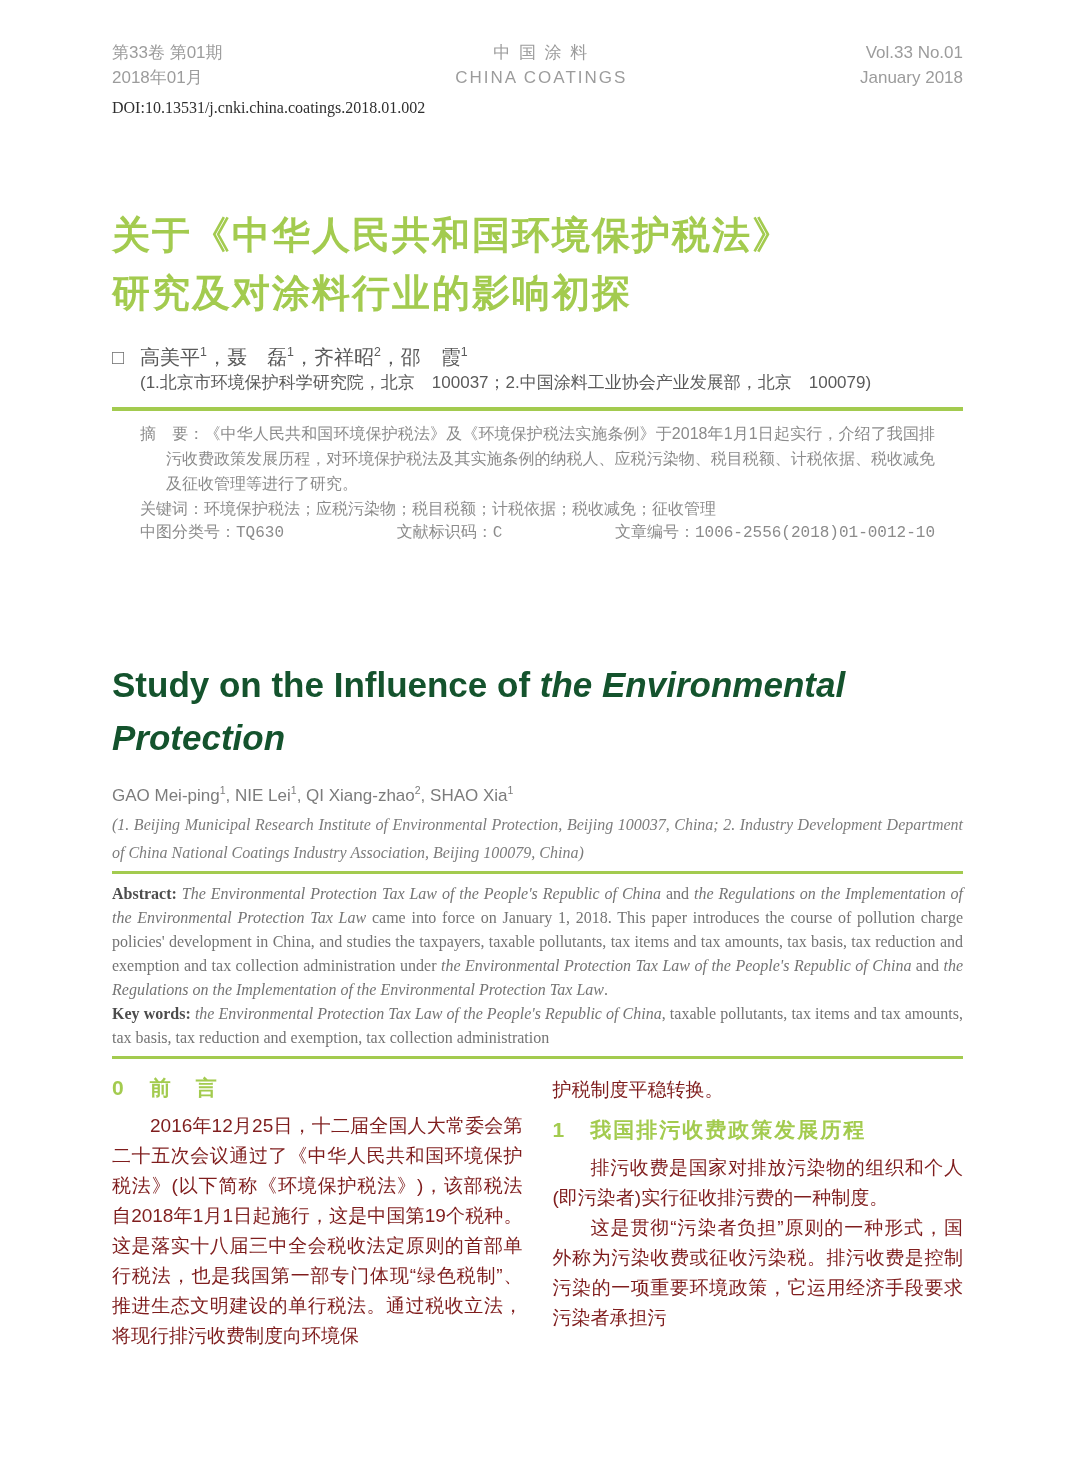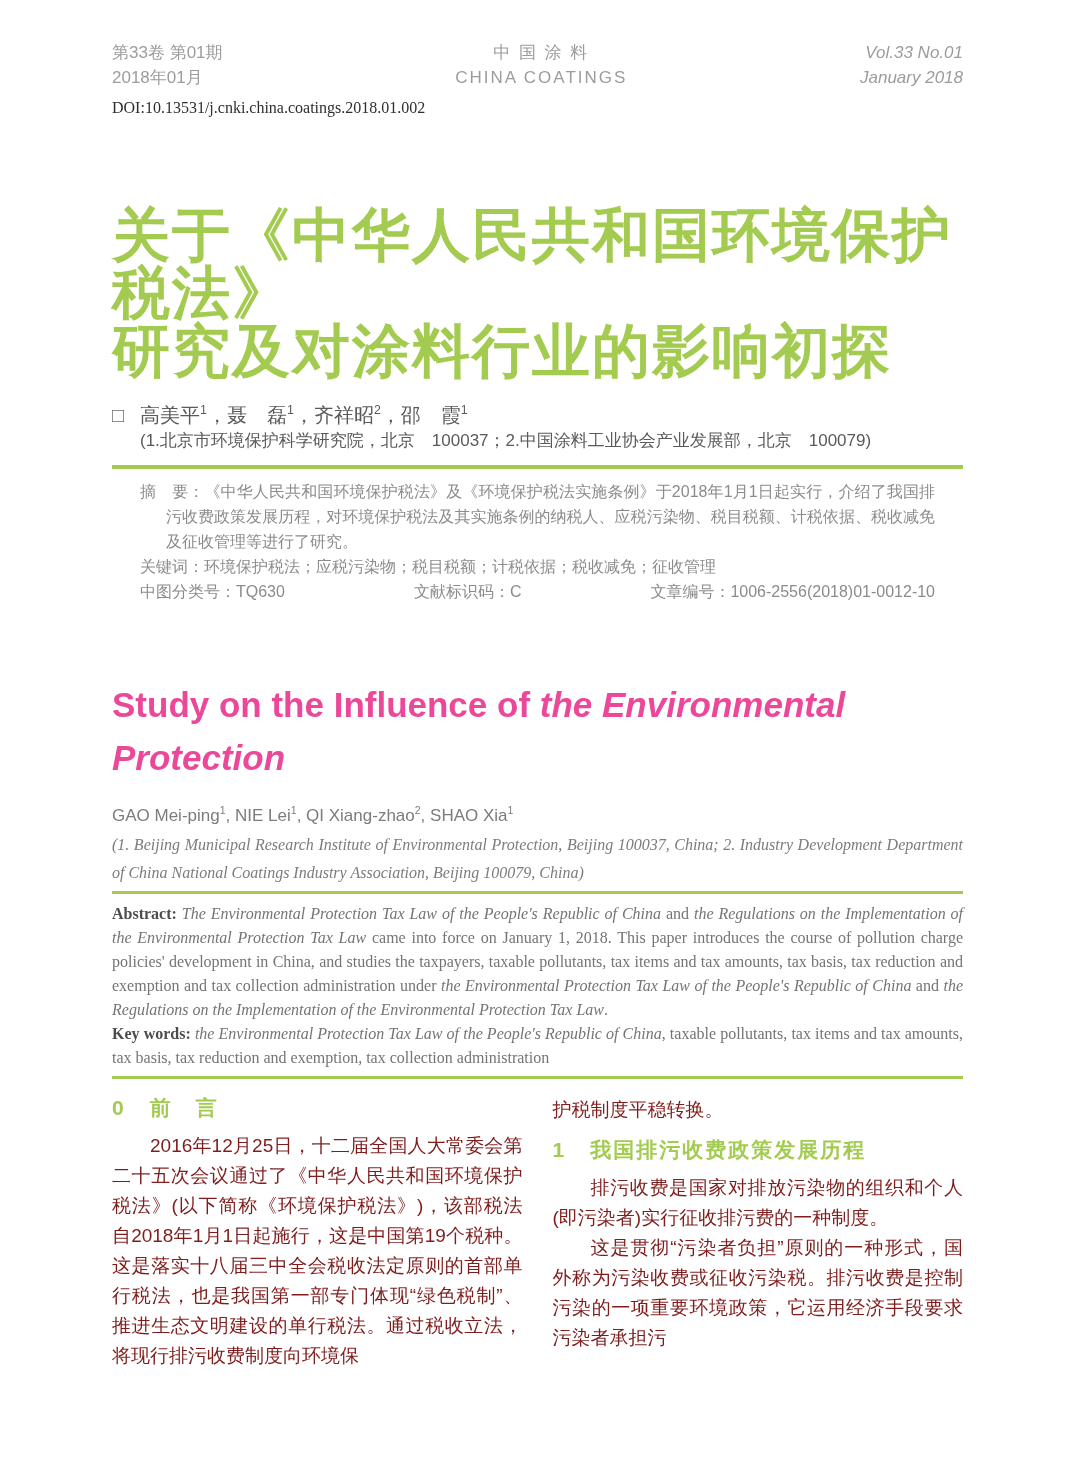--- a/index.html
+++ b/index.html
@@ -12,42 +12,42 @@
     background:#ffffff;
     overflow:hidden;
     padding:40px 112px 0 112px;
     font-family:"Liberation Sans","DejaVu Sans",sans-serif;
   }
   
   .masthead{ display:flex; justify-content:space-between; align-items:flex-start;
     color:#9c9c9c; font-size:17px; line-height:25px; }
   .mh-left{ text-align:left; }
   .mh-center{ text-align:center; letter-spacing:2px; }
-  .mh-right{ text-align:right;font-style:italic; }
+  .mh-right{ text-align:right; }
   .doi{ margin-top:6px; font-family:"Liberation Serif","DejaVu Serif",serif;
     color:#2e2e2e; font-size:16px; line-height:24px; }
   
-  .title-cn{ margin-top:86px; color:#a3cb4f; font-size:58px; line-height:58px;
+  .title-cn{ margin-top:86px; color:#a3cb4f; font-size:38px; line-height:58px;
     font-weight:bold; letter-spacing:2px; }
   .title-cn .line{ display:block; }
   
   .authors-cn{ margin-top:18px; color:#5a5a5a; font-size:20px; line-height:24px; }
   .authors-cn .marker{ margin-right:16px; color:#6d6d6d; }
   .affil-cn{ margin-top:2px; padding-left:28px; color:#5a5a5a; font-size:17px; line-height:24px; }
   
   .rule{ width:100%; background:#a3cb4f; }
   .rule-thick{ margin-top:12px; height:4px; }
   .rule-mid{ margin-top:4px; height:3px; }
   .rule-kw{ margin-top:6px; height:3px; }
   
   .abs-cn{ margin:10px 28px 0 28px; color:#8b8b8b; font-size:16px; line-height:25px; }
   .abs-cn .hang{ padding-left:26px; text-indent:-26px; text-align:justify; }
-  .clc-row{ display:flex; justify-content:space-between; }
+  .clc-row{ display:flex; justify-content:space-between;font-family:Liberation Mono, monospace; }
   
-  .title-en{ margin-top:74px; color:#ec4899; font-size:35px; line-height:53px;
+  .title-en{ margin-top:112px; color:#14532d; font-size:35px; line-height:53px;
     font-weight:bold; }
   .title-en .line{ display:block; }
   
   .authors-en{ margin-top:14px; color:#7c7c7c; font-size:17px; line-height:24px; }
   .affil-en{ margin-top:4px; color:#7c7c7c; font-size:16px; line-height:28px;
     font-family:"Liberation Serif","DejaVu Serif",serif; font-style:italic; text-align:justify; }
   
   .abs-en, .kw-en{ margin-top:8px; color:#747474; font-size:16px; line-height:24px;
     font-family:"Liberation Serif","DejaVu Serif",serif; text-align:justify; }
   .kw-en{ margin-top:0; }

